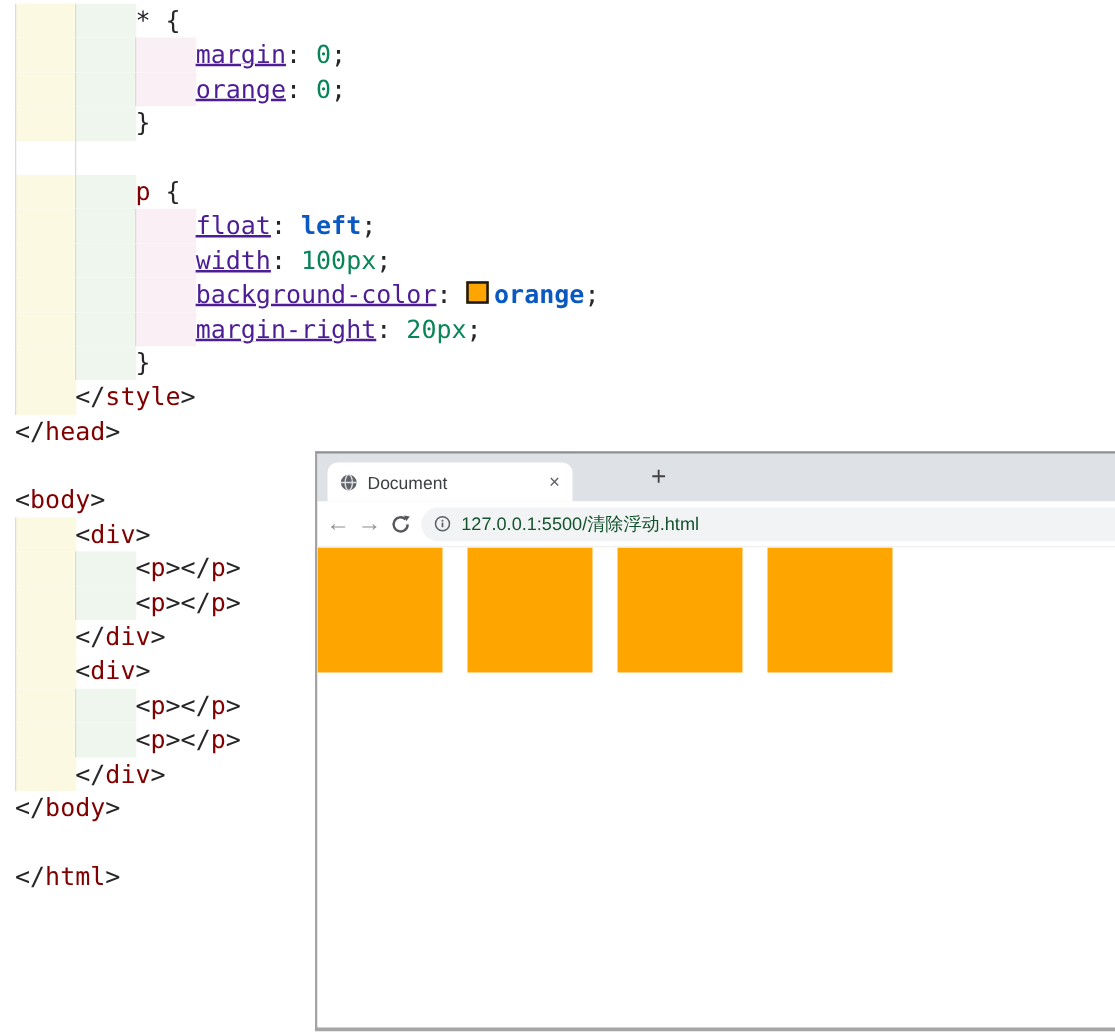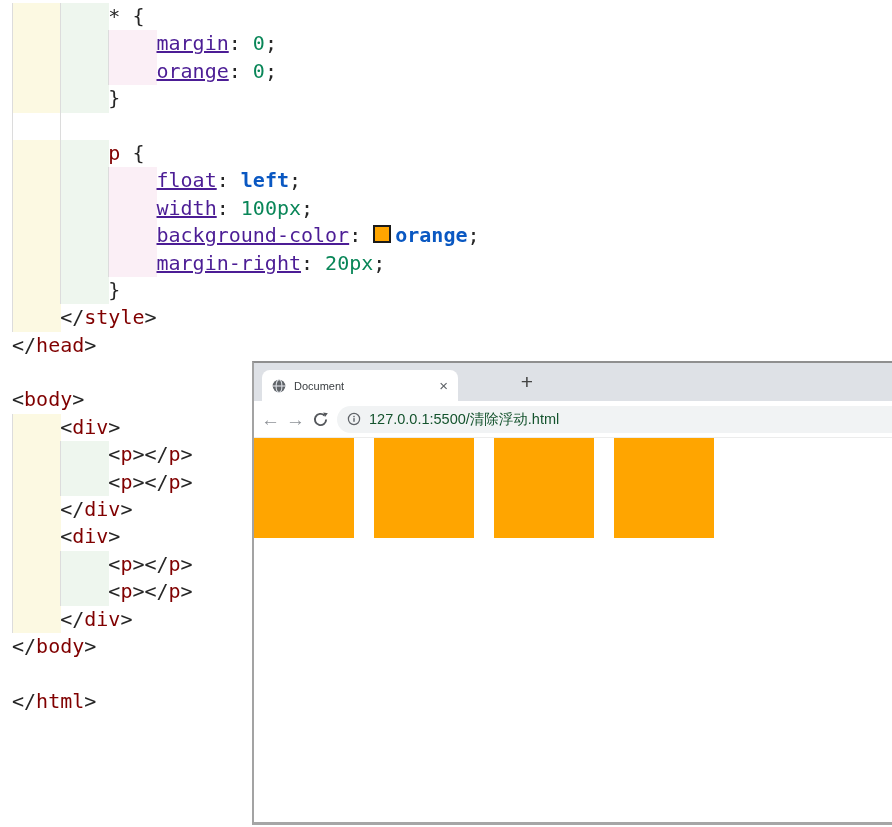--- a/index.html
+++ b/index.html
@@ -38,21 +38,21 @@
     position:absolute;left:252px;top:361px;width:642px;height:464px;
     box-sizing:border-box;background:#ffffff;
     border-top:2px solid #8f8f8f;border-left:2px solid #a3a3a3;border-bottom:3px solid #a6a6a6;
   }
   #tab-strip{position:relative;height:38px;background:#dee1e6;}
   #browser-tab{
     position:absolute;left:8px;bottom:0;width:196px;height:31px;
     background:#ffffff;border-radius:8px 8px 0 0;
     display:flex;align-items:center;padding:0 10px;box-sizing:border-box;
   }
-  #tab-title{font-size:11px;color:#3c4043;margin-left:8px;white-space:nowrap;overflow:hidden;}
+  #tab-title{font-size:14px;color:#3c4043;margin-left:8px;white-space:nowrap;overflow:hidden;}
   #tab-close{margin-left:auto;font-size:15px;color:#5f6368;line-height:1;cursor:default;}
   #new-tab-button{
     position:absolute;left:262px;top:7px;width:22px;height:24px;
     font-size:21px;font-weight:400;color:#444;text-align:center;line-height:23px;
   }
   #nav-bar{
     height:37px;background:#ffffff;border-bottom:1px solid #ececec;box-sizing:border-box;
     display:flex;align-items:center;padding-left:4px;
   }
   .nav-btn{width:25px;height:25px;display:flex;align-items:center;justify-content:center;flex:0 0 auto;}

